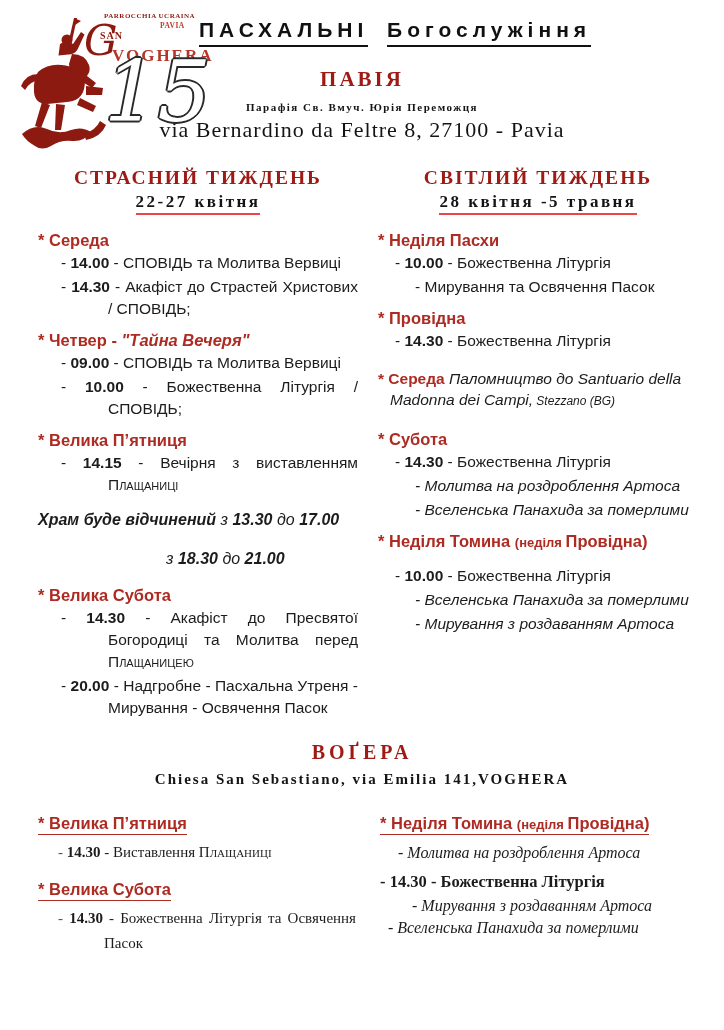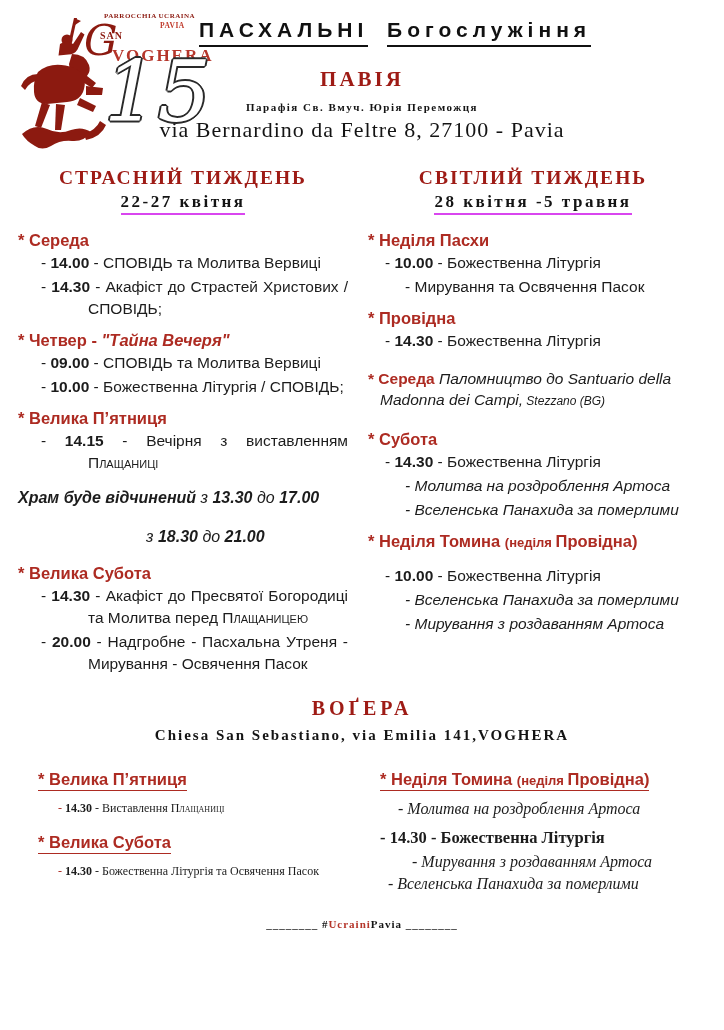--- a/index.html
+++ b/index.html
@@ -28,27 +28,27 @@
   .main-title{margin-left:66px;font-size:21px;font-weight:bold;letter-spacing:5px;color:#111;}
   .tw{display:inline-block;border-bottom:2.5px solid #111;padding-bottom:3px;}
   .tw2{margin-left:8px;}
   .city{margin-top:20px;font-family:"Liberation Serif",serif;font-weight:bold;
     font-size:21px;letter-spacing:3px;color:#9E1B15;}
   .parish{margin-top:9px;font-family:"Liberation Serif",serif;font-weight:bold;
     font-size:11px;letter-spacing:1.5px;color:#141414;}
   .addr{margin-top:4px;font-family:"Liberation Serif",serif;font-weight:normal;
     font-size:22px;letter-spacing:1px;color:#141414;}
   
-  .columns{display:flex;gap:20px;padding:0 26px 0 18px;margin-top:24px;}
+  .columns{display:flex;gap:20px;padding:0 26px 0 38px;margin-top:24px;}
   .col{width:50%;}
   .week-title{text-align:center;font-family:"Liberation Serif",serif;font-weight:bold;
     font-size:19.5px;letter-spacing:2px;color:#9E1B15;}
   .week-dates{text-align:center;margin-top:3px;}
   .wd{display:inline-block;font-family:"Liberation Serif",serif;font-weight:bold;
-    font-size:17px;letter-spacing:2.5px;color:#141414;border-bottom:2px solid #d946ef;padding-bottom:1px;}
+    font-size:17px;letter-spacing:2.5px;color:#141414;border-bottom:2px solid #ef4444;padding-bottom:1px;}
   .day{margin:11px 0 2px;font-weight:bold;font-size:16.5px;color:#AD2B22;}
   .day-first{margin-top:16px;}
   .day .q{font-style:italic;}
   .small-lbl{font-size:13px;}
   .item{margin:2px 0;font-size:15.5px;line-height:22px;text-align:justify;
     padding-left:70px;text-indent:-47px;}
   .item .t{font-weight:bold;}
   .sc{font-variant:small-caps;}
   .r-item1{padding-left:60px;text-indent:-43px;}
   .r-item2{padding-left:88px;text-indent:-51px;}
@@ -63,21 +63,21 @@
   .trip-it{font-style:italic;}
   .trip-sm{font-style:italic;font-size:12px;}
   
   .vog-city{margin-top:20px;text-align:center;font-family:"Liberation Serif",serif;
     font-weight:bold;font-size:20px;letter-spacing:4px;color:#9E1B15;}
   .vog-addr{margin-top:7px;text-align:center;font-family:"Liberation Serif",serif;
     font-weight:bold;font-size:15px;letter-spacing:2px;color:#141414;}
   .vcols{display:flex;gap:24px;padding:0 26px 0 38px;margin-top:14px;}
   .vday{font-weight:bold;font-size:16.5px;color:#AD2B22;margin-top:12px;}
   .vday .u{display:inline-block;border-bottom:1.5px solid #AD2B22;padding-bottom:1px;}
-  .vitem{font-family:"Liberation Serif",serif;font-size:12px;line-height:25px;
+  .vitem{font-family:"Liberation Serif",serif;font-size:15px;line-height:25px;
     margin-top:5px;padding-left:66px;text-indent:-46px;text-align:justify;}
   .vitem .t{font-weight:bold;}
   .rd{color:#AD2B22;}
   .vr-it{font-family:"Liberation Serif",serif;font-style:italic;font-size:16px;}
   .vr0{margin:9px 0 0 18px;}
   .vr1{font-family:"Liberation Serif",serif;font-weight:bold;font-size:16.5px;margin:10px 0 0 0;}
   .vr2{margin:5px 0 0 32px;}
   .vr3{margin:4px 0 0 8px;}
   
   .footer{margin-top:22px;text-align:center;font-family:"Liberation Serif",serif;

